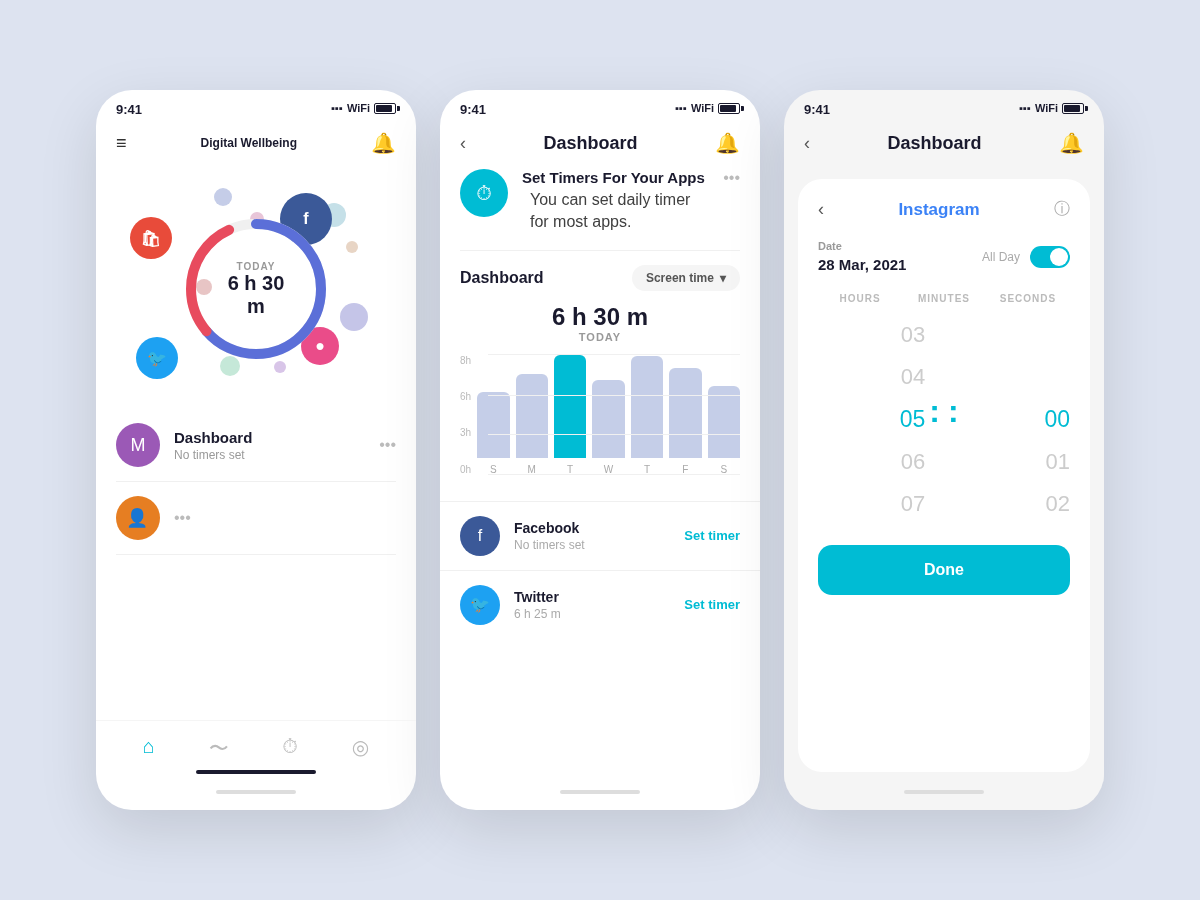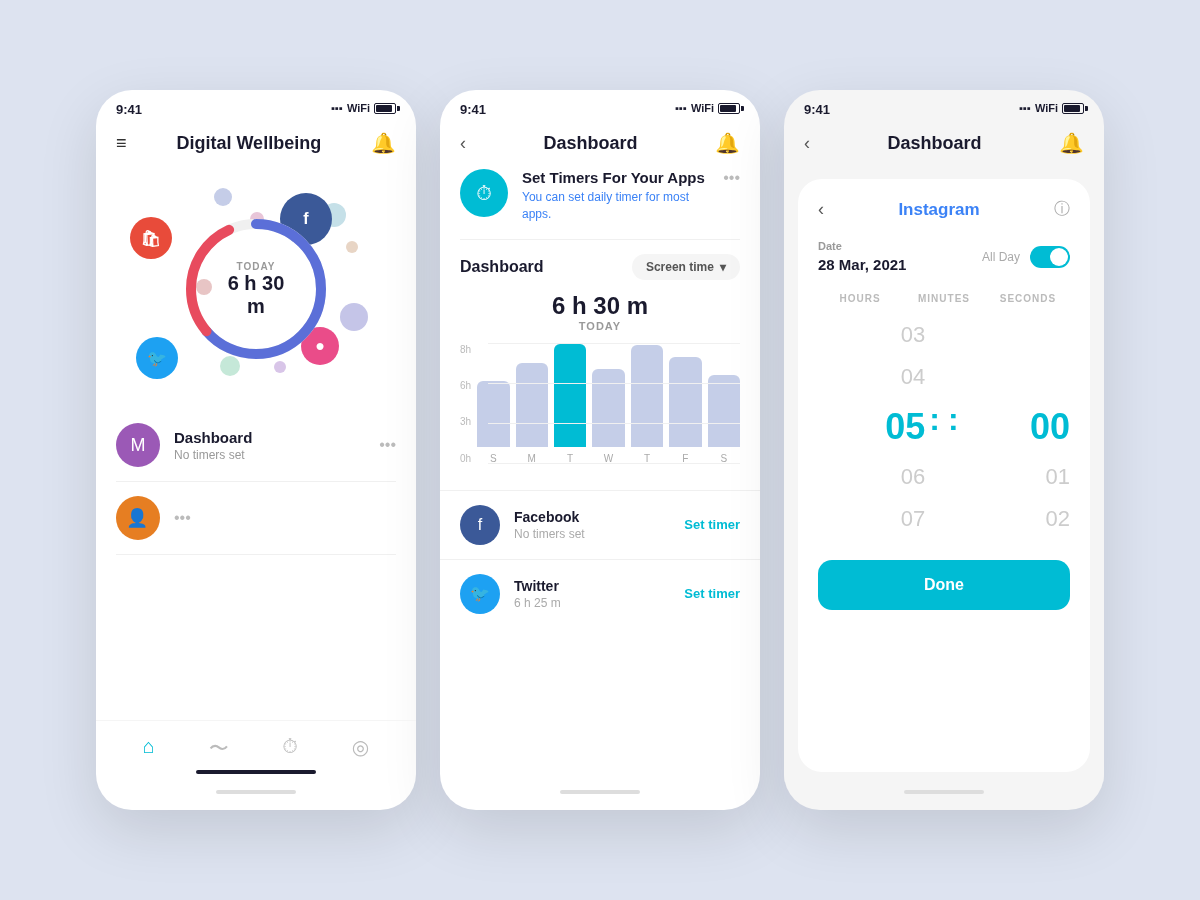--- a/index.html
+++ b/index.html
@@ -72,21 +72,21 @@
     }
 
     
     .phone1-header {
       display: flex;
       justify-content: space-between;
       align-items: center;
       padding: 8px 20px 14px;
     }
     .hamburger-icon { font-size: 18px; color: #333; cursor: pointer; }
-    .phone1-title { font-size: 18px; font-weight: 700; color: #1a1a2e; }
+    .phone1-title { font-size: 12px; font-weight: 700; color: #1a1a2e; }
     .bell-icon { font-size: 20px; color: #333; }
 
     
     .circle-area {
       display: flex;
       justify-content: center;
       align-items: center;
       position: relative;
       height: 240px;
       margin: 0 10px;
@@ -202,21 +202,21 @@
     .promo-icon-circle {
       width: 48px; height: 48px;
       border-radius: 50%;
       background: #00bcd4;
       display: flex; align-items: center; justify-content: center;
       color: white; font-size: 20px;
       flex-shrink: 0;
     }
     .promo-info { flex: 1; }
     .promo-title { font-size: 15px; font-weight: 700; color: #1a1a2e; }
-    .promo-sub { font-size: 12px; color: #3b82f6; margin-top: 3px; line-height: 1.4; }
+    .promo-sub { font-size: 16px; color: #404040; margin-top: 3px; line-height: 1.4; margin-left: 8px; }
     .promo-dots { color: #bbb; font-size: 16px; }
 
     .divider { height: 1px; background: #f0f0f0; margin: 0 20px; }
 
     
     .dashboard-section {
       padding: 14px 20px;
     }
     .dashboard-row {
       display: flex;
@@ -392,22 +392,22 @@
     .time-num {
       font-size: 22px;
       font-weight: 400;
       color: #ccc;
       padding: 8px 0;
       text-align: right;
       width: 100%;
       cursor: pointer;
     }
     .time-num.selected {
-      font-size: 36px;
-      font-weight: 700;
+      font-size: 23px;
+      font-weight: 400;
       color: #00bcd4;
     }
     .time-separator {
       font-size: 32px;
       font-weight: 700;
       color: #00bcd4;
       padding: 0 4px;
       align-self: center;
       margin-bottom: 16px;
     }

